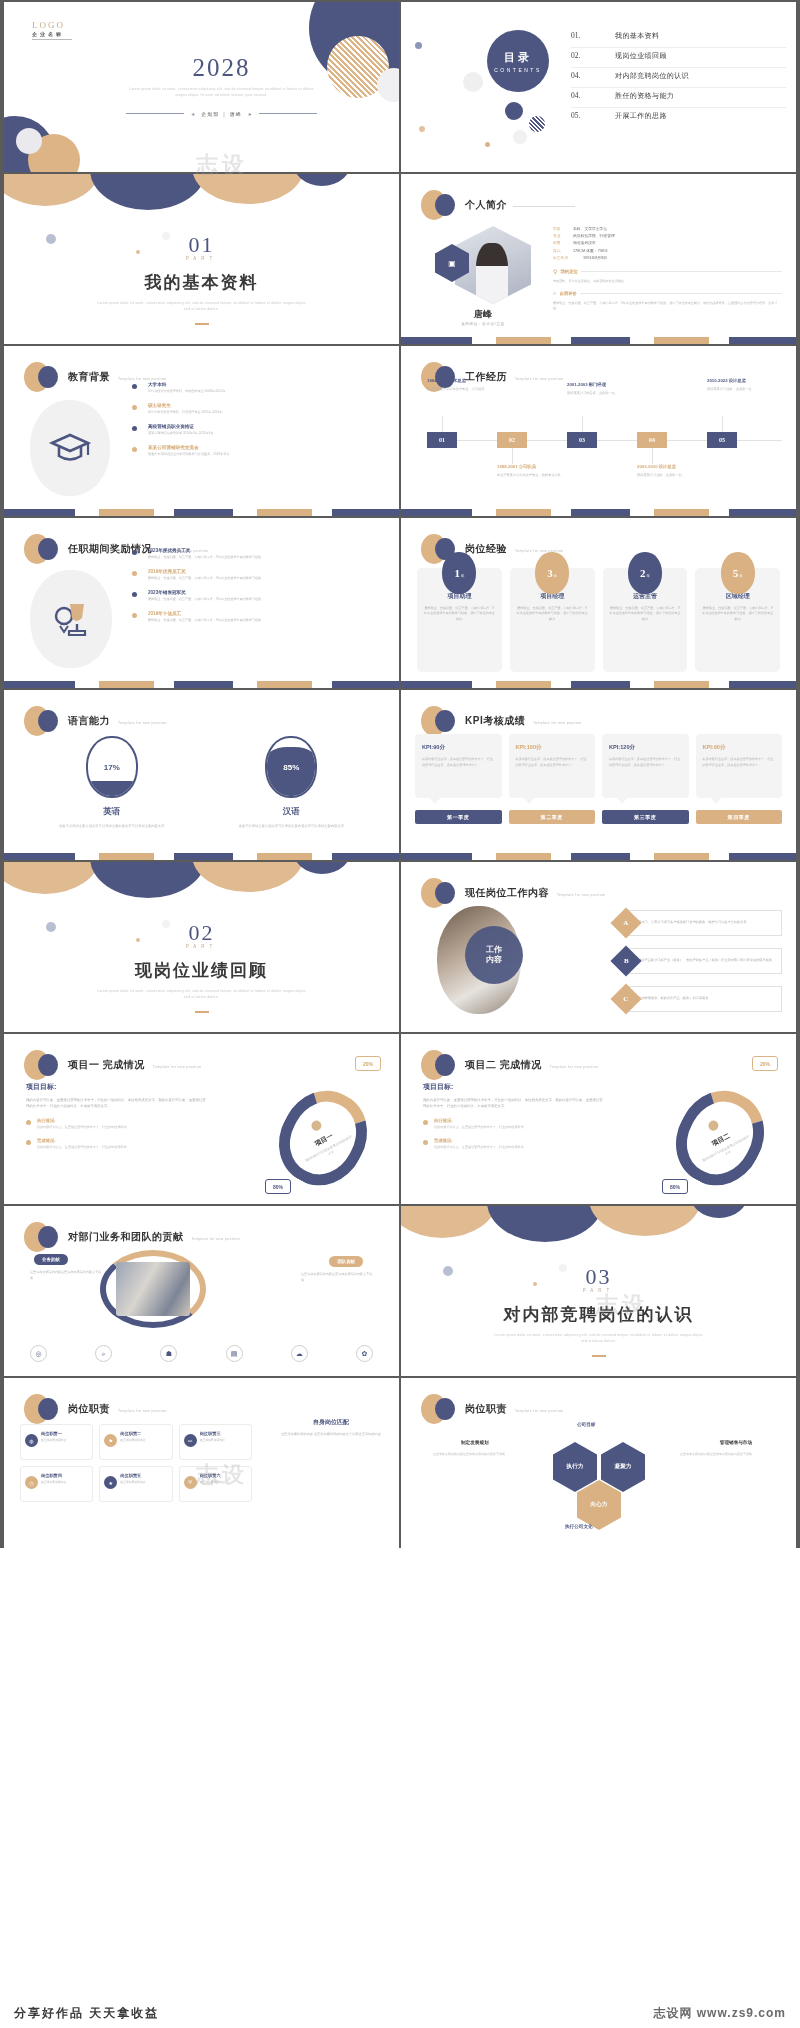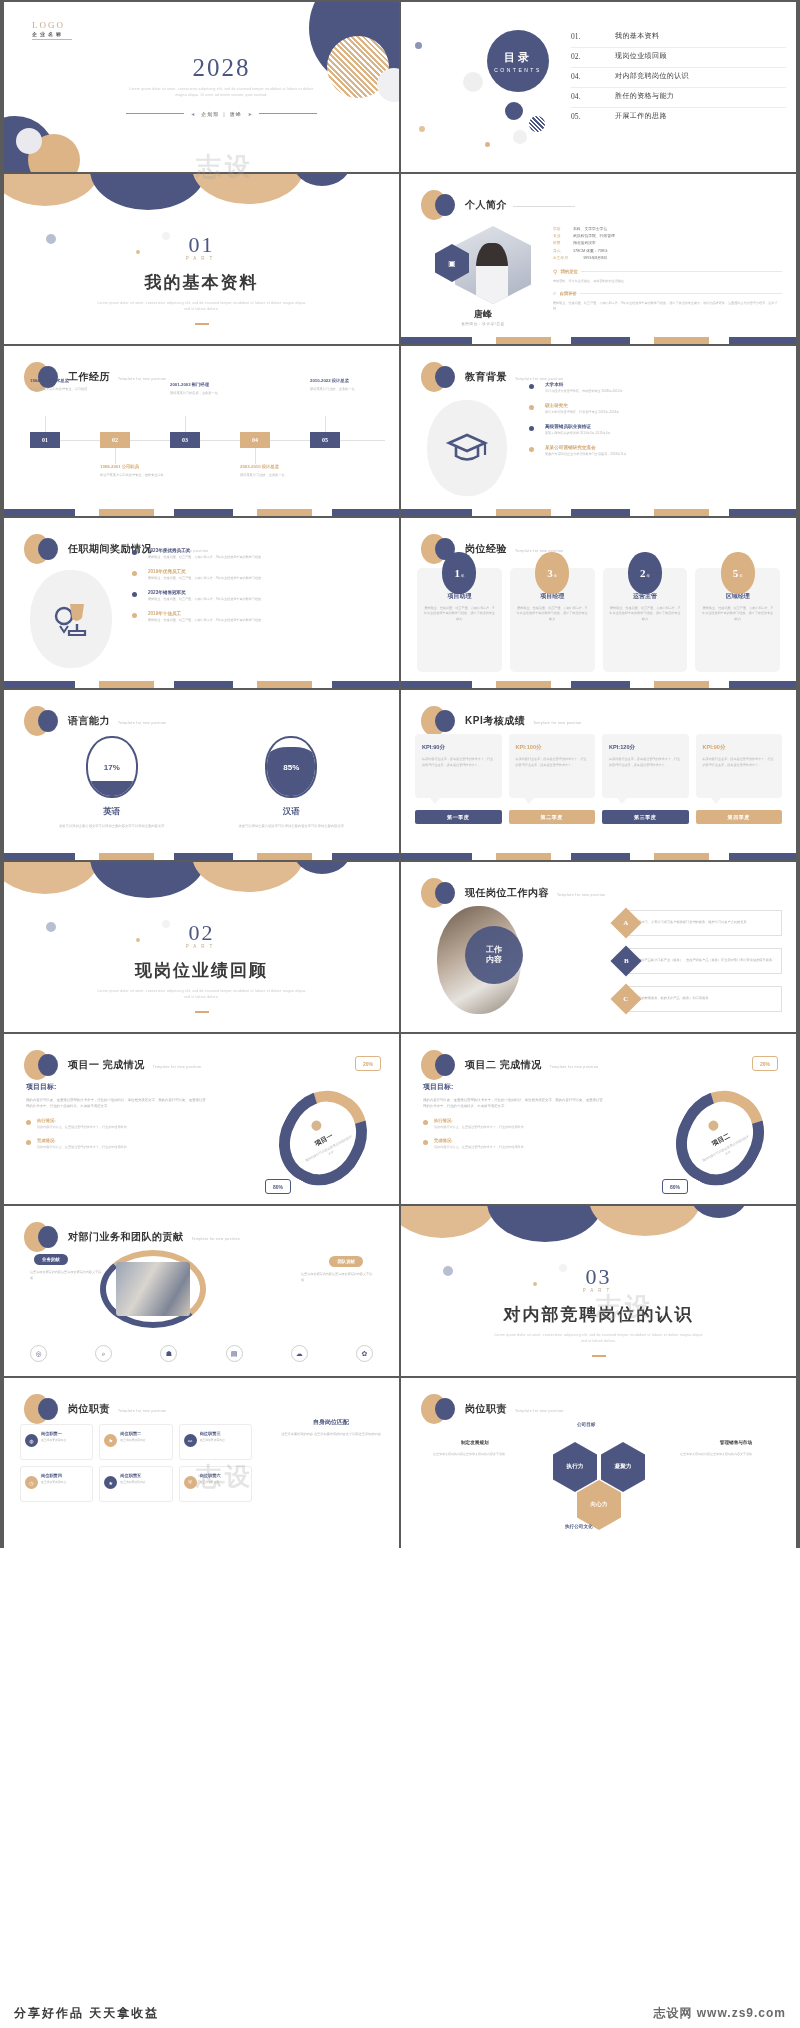--- a/index.html
+++ b/index.html
@@ -74,21 +74,21 @@
   .toc-tan { position:absolute; left:96px; top:72px; width:44px;height:44px;border-radius:50%; background:#e6c398; z-index:-1;}
   .toc-sm1 { position:absolute; left:104px; top:100px; width:18px;height:18px;border-radius:50%; background:#4c5680;}
   .toc-sm2 { position:absolute; left:128px; top:114px; width:16px;height:16px;border-radius:50%;
      background:repeating-linear-gradient(45deg,#4c5680 0 1.5px,#fff 1.5px 3px);}
   .toc-d1 { position:absolute; left:14px; top:40px; width:7px;height:7px;border-radius:50%; background:#8b96b8;}
   .toc-d2 { position:absolute; left:18px; top:124px; width:6px;height:6px;border-radius:50%; background:#e3c39d;}
   .toc-d3 { position:absolute; left:84px; top:140px; width:5px;height:5px;border-radius:50%; background:#dcb486;}
   .toc-g1 { position:absolute; left:62px; top:70px; width:20px;height:20px;border-radius:50%; background:#efefef;}
   .toc-g2 { position:absolute; left:112px; top:128px; width:14px;height:14px;border-radius:50%; background:#f1f1f1;}
   .toc-list { position:absolute; left:170px; top:26px; right:10px; }
-  .toc-item { display:flex; align-items:center; padding:3px 0 6px 0; border-bottom:1px solid #ededed;gap:24px; }
+  .toc-item { display:flex; padding:3px 0 6px 0; border-bottom:1px solid #ededed;gap:24px; }
   .toc-item:last-child { border-bottom:none; }
   .toc-num { font-family:"Liberation Serif",serif; font-size:7.5px; color:#3f3f3f; width:20px;}
   .toc-txt { font-size:7px; color:#3a3a3a; letter-spacing:.4px;}
 
   
   .sec-top { position:absolute; top:-44px; left:0; right:0; height:78px; }
   .sec-top .a { position:absolute; left:-14px; top:0; width:110px;height:76px;border-radius:50%; background:#e0bb91;}
   .sec-top .b { position:absolute; left:86px; top:0; width:116px;height:80px;border-radius:50%; background:#4c5680;}
   .sec-top .c { position:absolute; left:188px; top:0; width:112px;height:74px;border-radius:50%; background:#e0bb91;}
   .sec-top .d { position:absolute; left:288px; top:4px; width:60px;height:52px;border-radius:50%; background:#4c5680;}
@@ -239,21 +239,21 @@
      clip-path: polygon(50% 0%, 100% 25%, 100% 75%, 50% 100%, 0% 75%, 0% 25%);
      color:#fff; font-size:5.6px; font-weight:bold;}
   .hx-lbl { position:absolute; font-size:4.6px; font-weight:bold; color:#3e3e3e;}
   .hx-body { position:absolute; font-size:3px; color:#b4b4b4; line-height:1.75; width:90px;}
 
   
   .footer { position:absolute; left:0; bottom:0; width:800px; height:30px; background:#fff;
      display:flex; align-items:center; justify-content:space-between; padding:0 14px; }
   .footer .fl { font-size:12px; font-weight:bold; color:#3a3a3a; letter-spacing:2px;}
   .footer .fr { font-size:12px; font-weight:bold; color:#6a6a6a; letter-spacing:1px;}
-  .watermark { position:absolute; font-size:25px; color:rgba(160,160,160,.28); font-weight:bold; letter-spacing:4px;
+  .watermark { position:absolute; font-size:22px; color:rgba(160,160,160,.28); font-weight:bold; letter-spacing:4px;
      pointer-events:none; }
 </style>
 </head>
 <body>
 
 <div class="page">
  <div class="grid">
 
   <div class="slide">
     <div class="cover-c1"></div>
@@ -398,20 +398,71 @@
       <i class="bg-tan" style="width:14%"></i>
           <i style="width:5%"></i>
           <i class="bg-navy" style="width:17%"></i>
     </div>
   </div>
 
   <div class="slide">
     <div class="hdr">
       <span class="dot-tan"></span>
       <span class="dot-navy"></span>
+      <span class="ttl">教育背景</span>
+      <span class="sub">Template for new position</span>
+    </div>
+    <div class="edu-blob">
+      <svg width="44" height="36" viewBox="0 0 44 36">
+        <path d="M4 13 L22 5 L40 13 L22 21 Z" fill="none" stroke="#4c5680" stroke-width="2.6"></path>
+        <path d="M11 17 L11 26 Q22 33 33 26 L33 17" fill="none" stroke="#4c5680" stroke-width="2.6"></path>
+        <line x1="40" y1="13" x2="40" y2="25" stroke="#4c5680" stroke-width="2.2"></line>
+      </svg>
+    </div>
+    <div class="edu-list">
+      <div class="edu-item n">
+        <span class="edu-line"></span>
+        <div class="ti navy">大学本科</div>
+        <div class="micro">设计与经济开放管理学院、市场营销专业
+2008年-2012年</div>
+          </div>
+      <div class="edu-item t">
+        <span class="edu-line"></span>
+        <div class="ti tan">硕士研究生</div>
+        <div class="micro">武汉大学行政管理学院、行政管理专业
+2012年-2014年</div>
+          </div>
+      <div class="edu-item n">
+        <span class="edu-line"></span>
+        <div class="ti navy">高级营销员职业资格证</div>
+        <div class="micro">某某工商学院实践培训班
+2014年3月-2015年6月</div>
+          </div>
+      <div class="edu-item t">
+        <div class="ti tan">某某公司营销研究交流会</div>
+        <div class="micro">受邀作为第50强企业分析行政教学习交流嘉宾，2019年11月</div>
+          </div>
+    </div>
+    <div class="strip">
+      <i class="bg-navy" style="width:18%"></i>
+          <i style="width:6%"></i>
+          <i class="bg-tan" style="width:14%"></i>
+      <i style="width:5%"></i>
+          <i class="bg-navy" style="width:15%"></i>
+          <i style="width:6%"></i>
+      <i class="bg-tan" style="width:14%"></i>
+          <i style="width:5%"></i>
+          <i class="bg-navy" style="width:17%"></i>
+    </div>
+  </div>
+
+  <div class="slide">
+    <div class="hdr">
+      <span class="dot-tan"></span>
+      <span class="dot-navy"></span>
       <span class="ttl">工作经历</span>
       <span class="sub">Template for new position</span>
     </div>
     <div class="tl-axis"></div>
     <div class="tl-chip bg-navy" style="left:26px">01</div>
     <div class="tl-chip bg-tan" style="left:96px">02</div>
     <div class="tl-chip bg-navy" style="left:166px">03</div>
     <div class="tl-chip bg-tan" style="left:236px">04</div>
     <div class="tl-chip bg-navy" style="left:306px">05</div>
 
@@ -441,71 +492,20 @@
       <div class="h tan">
         <span>2003-2010</span> <span>设计总监</span></div>
       <div class="b">获得某某公司业绩，业务第一名。</div>
     </div>
 
     <div class="tl-stem" style="left:321px;top:70px;height:16px"></div>
     <div class="tl-blk" style="left:306px;top:32px;width:66px">
       <div class="h navy">
         <span>2010-2022</span> <span>设计总监</span></div>
       <div class="b">获得某某公司业绩，业务第一名。</div>
-    </div>
-    <div class="strip">
-      <i class="bg-navy" style="width:18%"></i>
-          <i style="width:6%"></i>
-          <i class="bg-tan" style="width:14%"></i>
-      <i style="width:5%"></i>
-          <i class="bg-navy" style="width:15%"></i>
-          <i style="width:6%"></i>
-      <i class="bg-tan" style="width:14%"></i>
-          <i style="width:5%"></i>
-          <i class="bg-navy" style="width:17%"></i>
-    </div>
-  </div>
-
-  <div class="slide">
-    <div class="hdr">
-      <span class="dot-tan"></span>
-      <span class="dot-navy"></span>
-      <span class="ttl">教育背景</span>
-      <span class="sub">Template for new position</span>
-    </div>
-    <div class="edu-blob">
-      <svg width="44" height="36" viewBox="0 0 44 36">
-        <path d="M4 13 L22 5 L40 13 L22 21 Z" fill="none" stroke="#4c5680" stroke-width="2.6"></path>
-        <path d="M11 17 L11 26 Q22 33 33 26 L33 17" fill="none" stroke="#4c5680" stroke-width="2.6"></path>
-        <line x1="40" y1="13" x2="40" y2="25" stroke="#4c5680" stroke-width="2.2"></line>
-      </svg>
-    </div>
-    <div class="edu-list">
-      <div class="edu-item n">
-        <span class="edu-line"></span>
-        <div class="ti navy">大学本科</div>
-        <div class="micro">设计与经济开放管理学院、市场营销专业
-2008年-2012年</div>
-          </div>
-      <div class="edu-item t">
-        <span class="edu-line"></span>
-        <div class="ti tan">硕士研究生</div>
-        <div class="micro">武汉大学行政管理学院、行政管理专业
-2012年-2014年</div>
-          </div>
-      <div class="edu-item n">
-        <span class="edu-line"></span>
-        <div class="ti navy">高级营销员职业资格证</div>
-        <div class="micro">某某工商学院实践培训班
-2014年3月-2015年6月</div>
-          </div>
-      <div class="edu-item t">
-        <div class="ti tan">某某公司营销研究交流会</div>
-        <div class="micro">受邀作为第50强企业分析行政教学习交流嘉宾，2019年11月</div>
-          </div>
     </div>
     <div class="strip">
       <i class="bg-navy" style="width:18%"></i>
           <i style="width:6%"></i>
           <i class="bg-tan" style="width:14%"></i>
       <i style="width:5%"></i>
           <i class="bg-navy" style="width:15%"></i>
           <i style="width:6%"></i>
       <i class="bg-tan" style="width:14%"></i>
           <i style="width:5%"></i>

